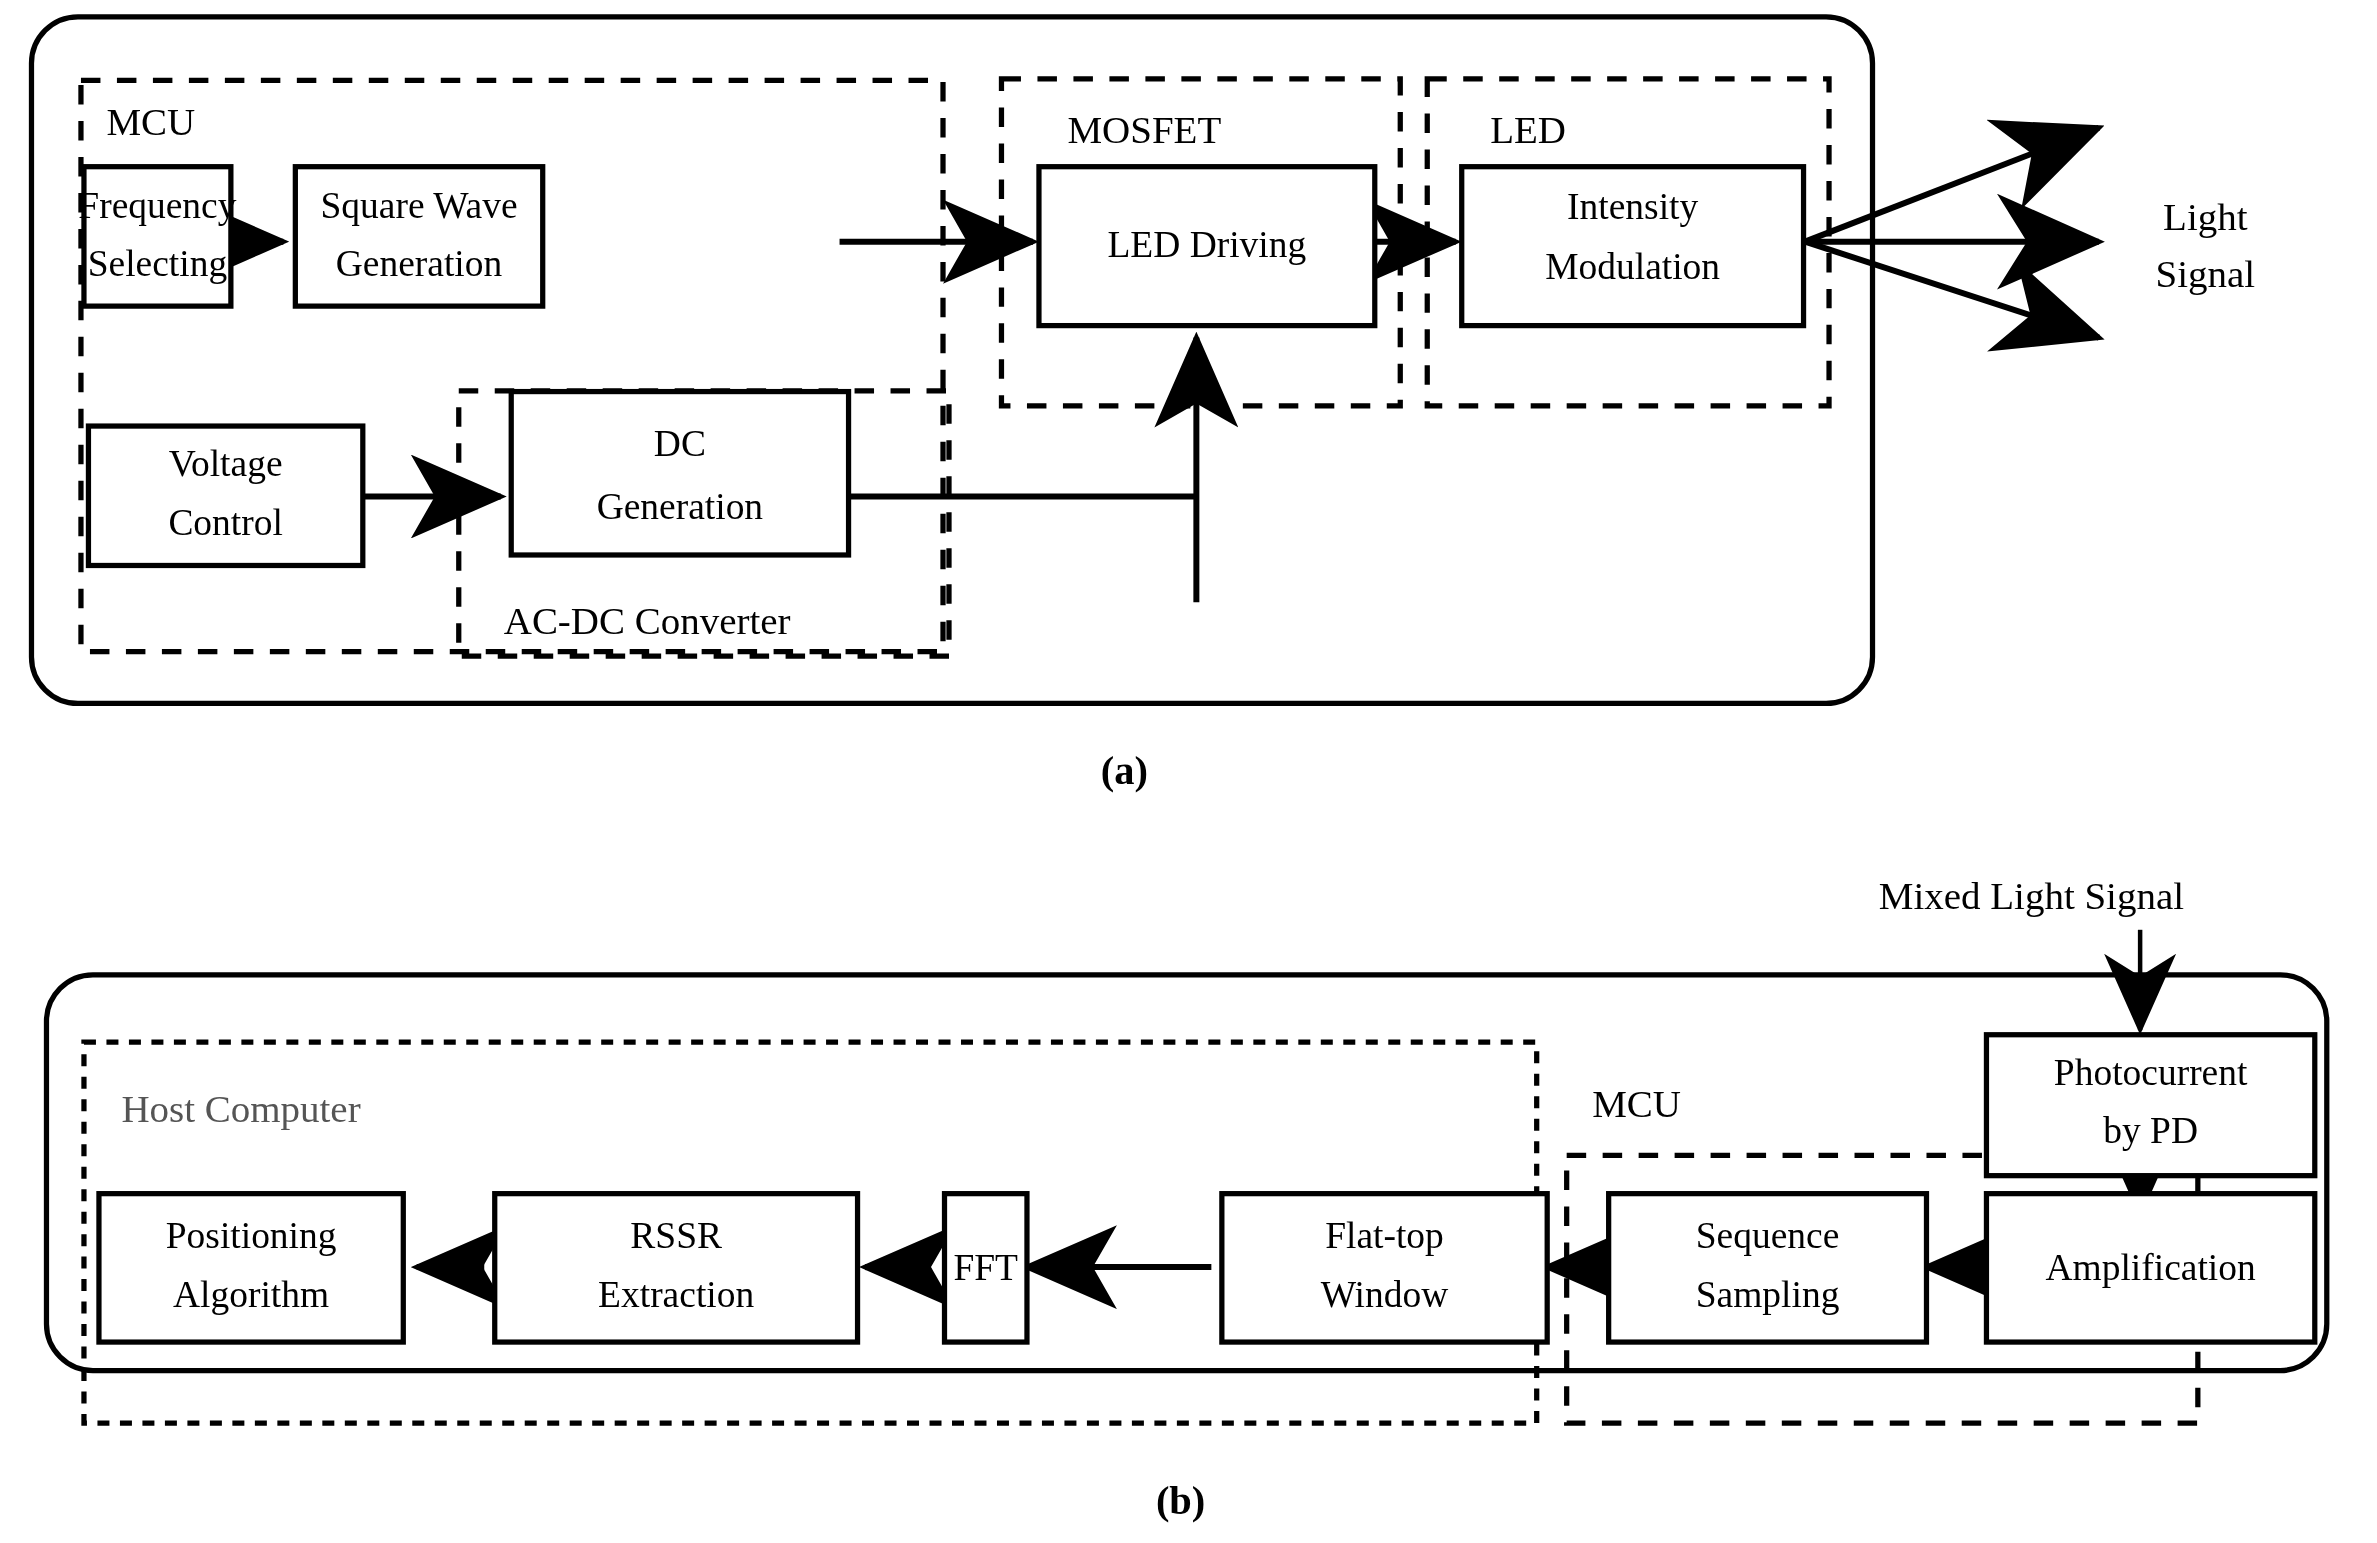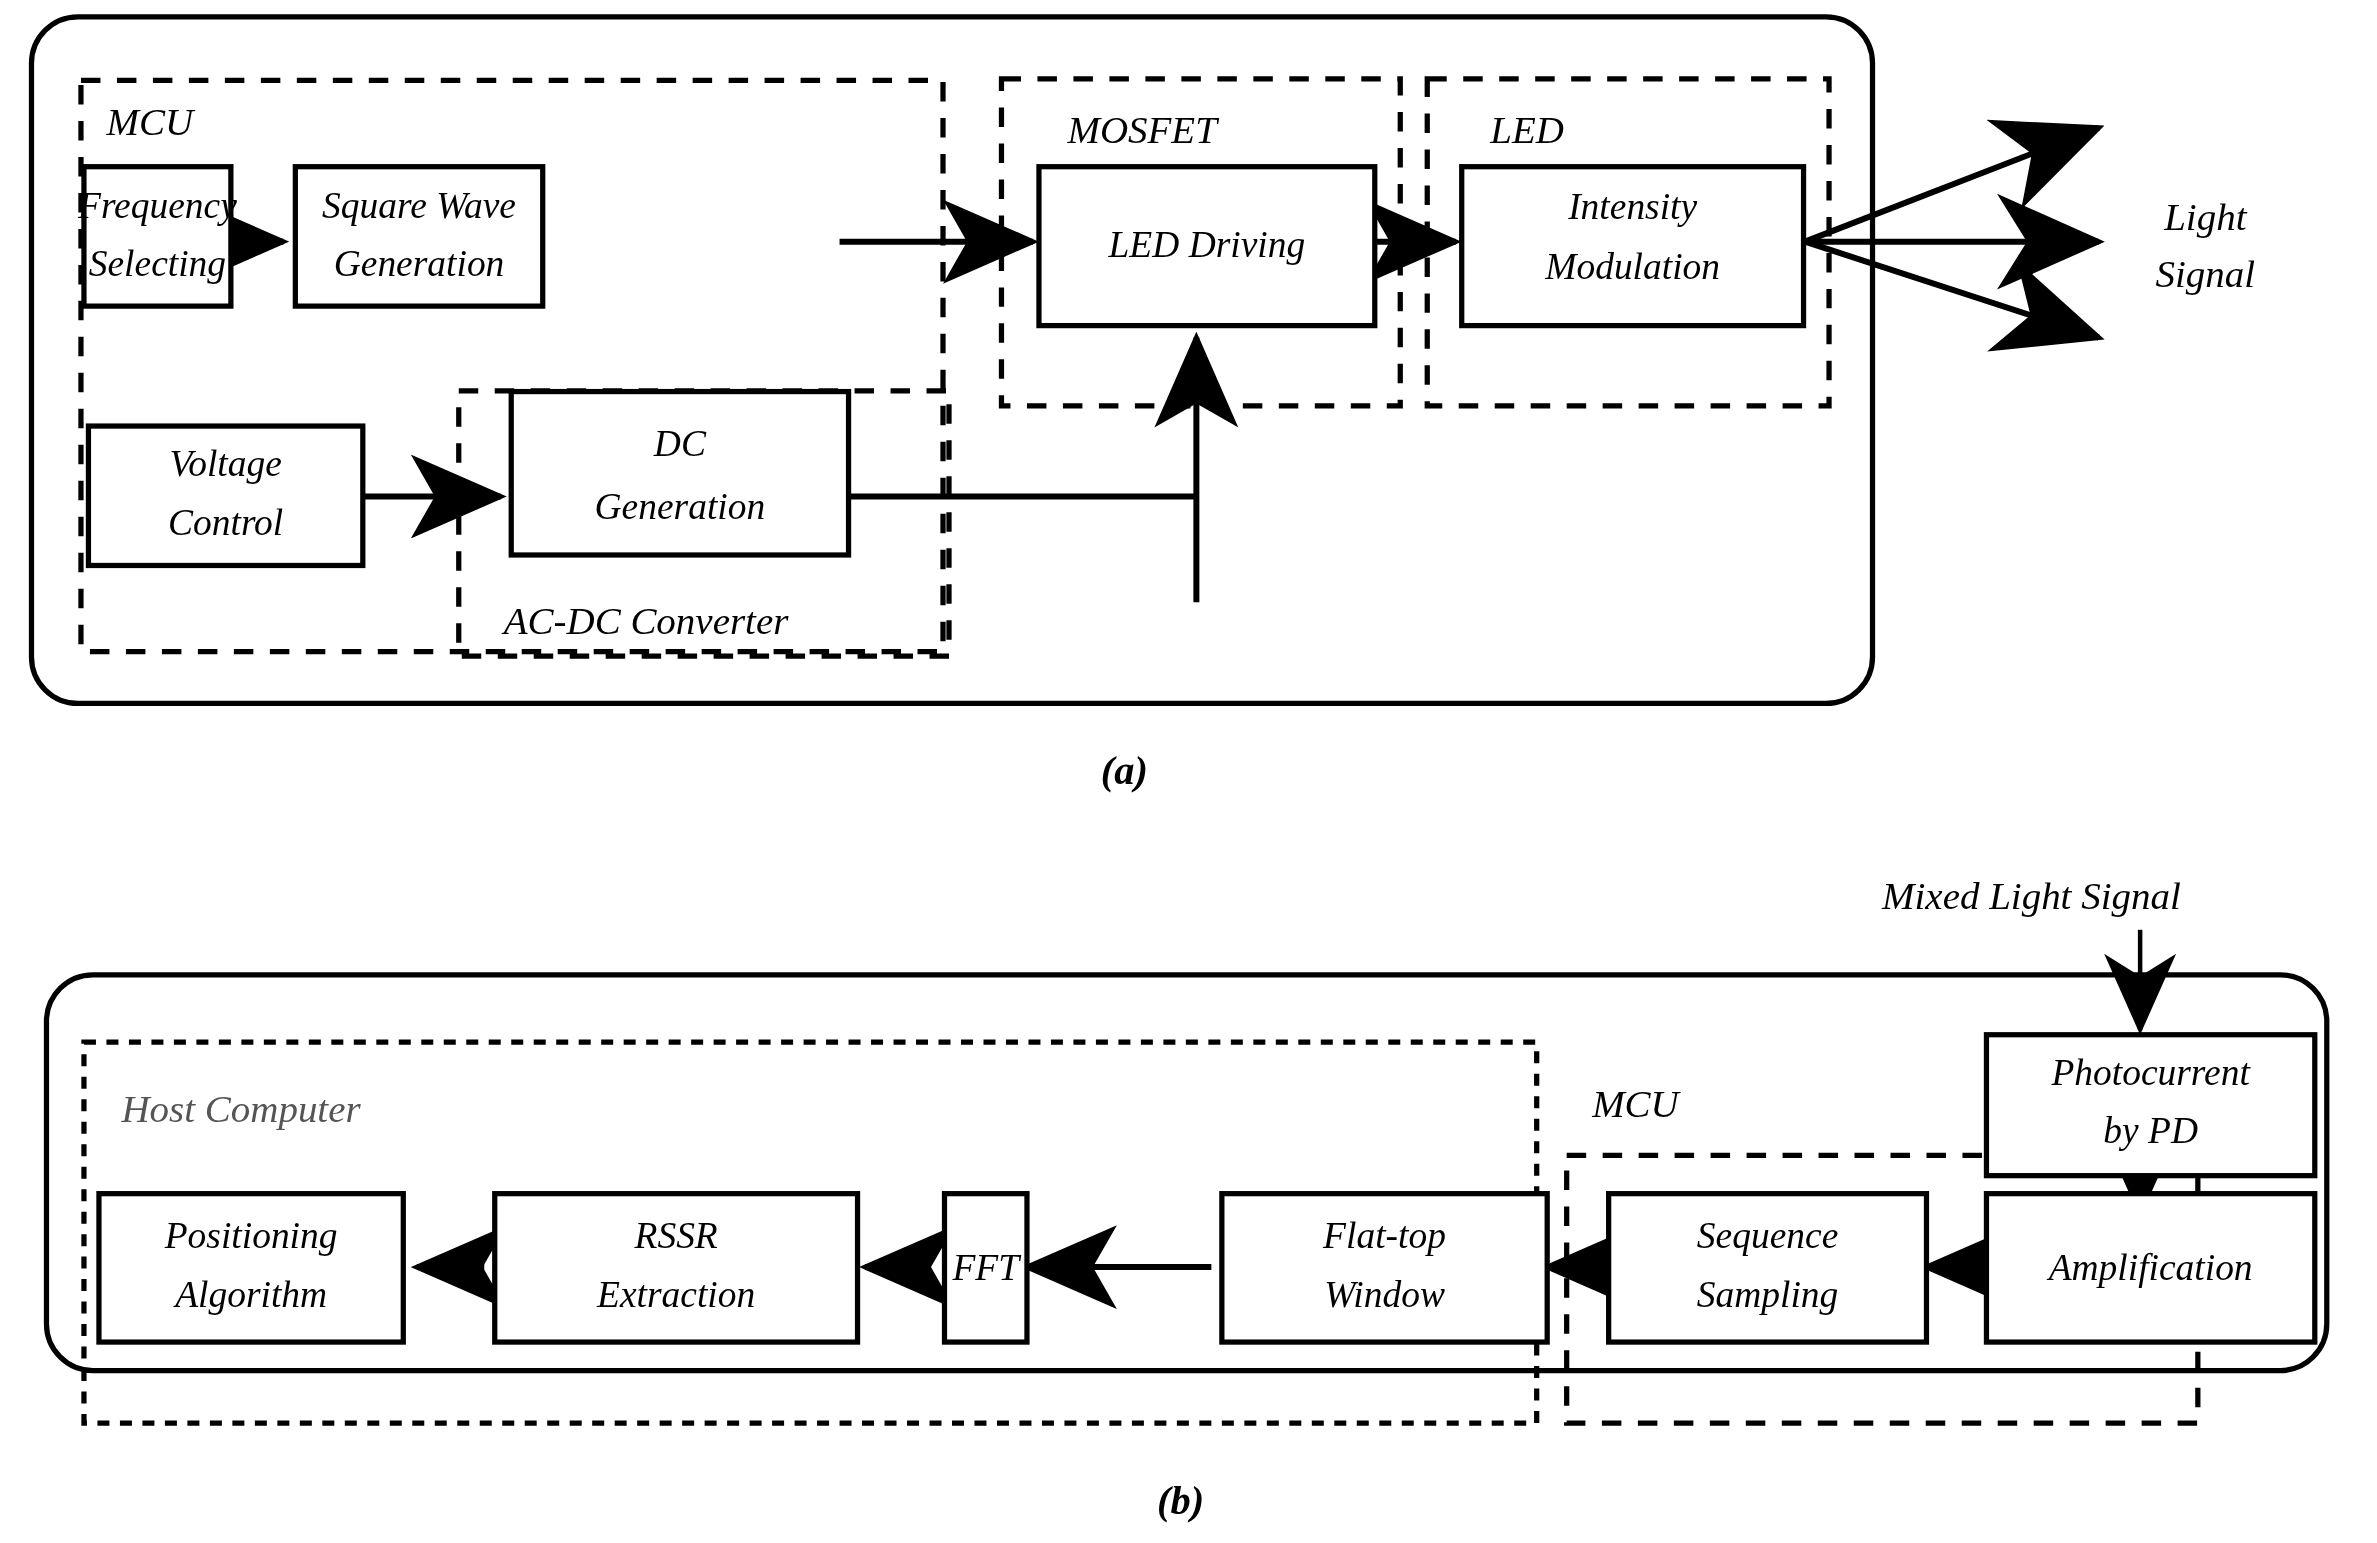--- a/index.html
+++ b/index.html
@@ -1,18 +1,18 @@
 <!DOCTYPE html>
 <html style="font-size:12px"><head>
 <meta charset="utf-8">
 <style>
   html,body{margin:0;padding:0;background:#ffffff;}
   body{width:2377px;height:1544px;overflow:hidden;
        font-family:"Liberation Serif","DejaVu Serif",serif;}
-  #root{position:relative;width:2377px;height:1544px;background:#ffffff;font-style:italic;}
+  #root{position:relative;width:2377px;height:1544px;background:#ffffff;}
   svg.layer{position:absolute;left:0;top:0;width:2377px;height:1544px;}
   .blk-text{font-family:"Liberation Serif","DejaVu Serif",serif;
             font-size:50px;fill:#000;text-anchor:middle;}
   .grp-label{font-family:"Liberation Serif","DejaVu Serif",serif;
              font-size:52px;fill:#000;text-anchor:start;}
   .grp-label-gray{font-family:"Liberation Serif","DejaVu Serif",serif;
              font-size:52px;fill:#555555;text-anchor:start;}
   .side-text{font-family:"Liberation Serif","DejaVu Serif",serif;
              font-size:52px;fill:#000;text-anchor:middle;}
   .cap-text{font-family:"Liberation Serif","DejaVu Serif",serif;

